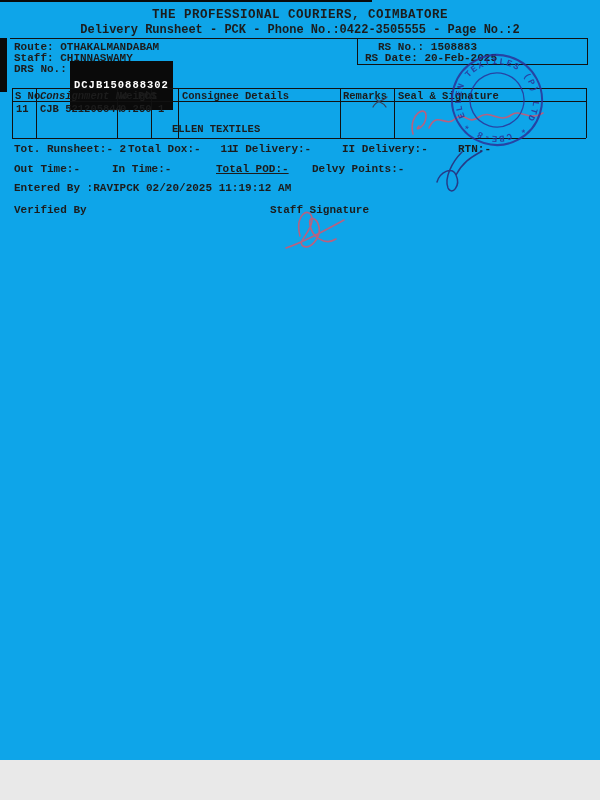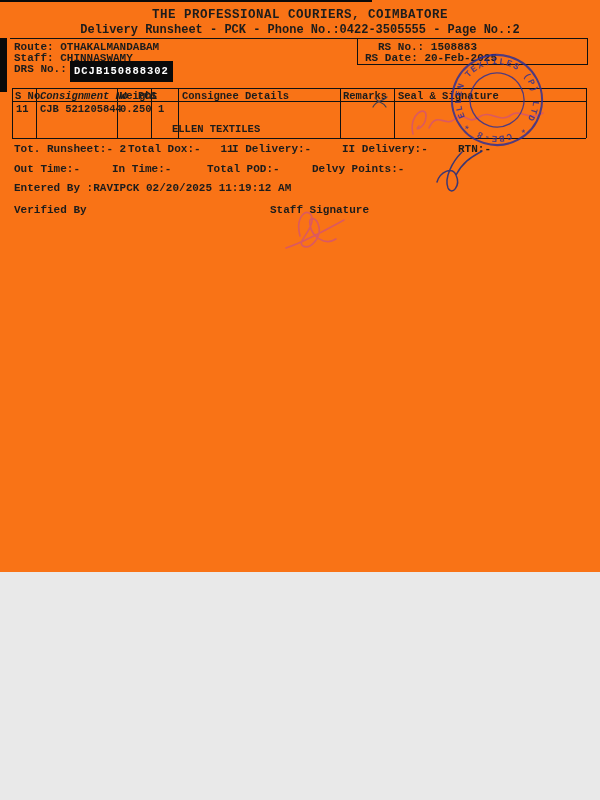--- a/index.html
+++ b/index.html
@@ -1,39 +1,39 @@
 <!DOCTYPE html>
 <html><head>
 <meta charset="utf-8">
 <style>
   html,body{margin:0;padding:0;background:#e9e9e9;}
   .page{
     position:relative;
-    width:600px;height:572px;
+    width:600px;height:760px;
     margin:0 auto;
-    background:#f97316;
+    background:#0ea5e9;
     font-family:"Liberation Mono","DejaVu Sans Mono",monospace;
     font-weight:bold;
     color:#1c1c1c;
     overflow:hidden;
   }
   .abs{position:absolute;}
   .t{white-space:pre;font-weight:bold;}
   .fs13{font-size:12.5px;line-height:14px;}
   .fs12{font-size:12px;line-height:13px;}
   .fs11{font-size:11px;line-height:12px;}
   .fs10{font-size:10.5px;line-height:11px;}
   .center{left:0;width:600px;text-align:center;}
   .hline{background:#111;height:1px;}
   .vline{background:#111;width:1px;}
   .blackbar{background:#0a0a0a;}
   .invbox{
     background:#0a0a0a;color:#ffffff;
     font-size:10.5px;line-height:13px;
-    padding:4px 4px;letter-spacing:1px;
+    padding:18px 4px;letter-spacing:1px;
   }
   .underlined{text-decoration:underline;}
   svg{display:block;}
 </style>
 </head>
 <body>
 
 <div class="page">
 
   <div class="abs blackbar" style="left:0;top:0;width:372px;height:2px;"></div>
@@ -103,21 +103,21 @@
   </svg>
 
   <div class="abs t fs11" style="left:14px;top:143px;">Tot. Runsheet:- 2</div>
   <div class="abs t fs11" style="left:128px;top:143px;">Total Dox:-   11</div>
   <div class="abs t fs11" style="left:232px;top:143px;">I Delivery:-</div>
   <div class="abs t fs11" style="left:342px;top:143px;">II Delivery:-</div>
   <div class="abs t fs11" style="left:458px;top:143px;">RTN:-</div>
 
   <div class="abs t fs11" style="left:14px;top:163px;">Out Time:-</div>
   <div class="abs t fs11" style="left:112px;top:163px;">In Time:-</div>
-  <div class="abs t fs11" style="left:207px;top:163px;">Total POD:-</div>
+  <div class="abs t fs11" style="left:216px;top:163px;text-decoration:underline;">Total POD:-</div>
   <div class="abs t fs11" style="left:312px;top:163px;">Delvy Points:-</div>
 
   <svg class="abs" style="left:428px;top:148px;" width="60" height="48" viewBox="0 0 60 48">
     <path d="M34,4 C24,14 16,30 20,40 C24,48 33,38 28,27 C24,18 12,24 9,34 M28,27 C36,12 46,8 54,3" stroke="#28307c" stroke-width="1.5" fill="none" stroke-linecap="round" opacity="0.9"></path>
   </svg>
 
   <div class="abs t fs11" style="left:14px;top:182px;">Entered By :RAVIPCK 02/20/2025 11:19:12 AM</div>
 
   <div class="abs t fs11" style="left:14px;top:204px;">Verified By</div>
   <div class="abs t fs11" style="left:270px;top:204px;">Staff Signature</div>

